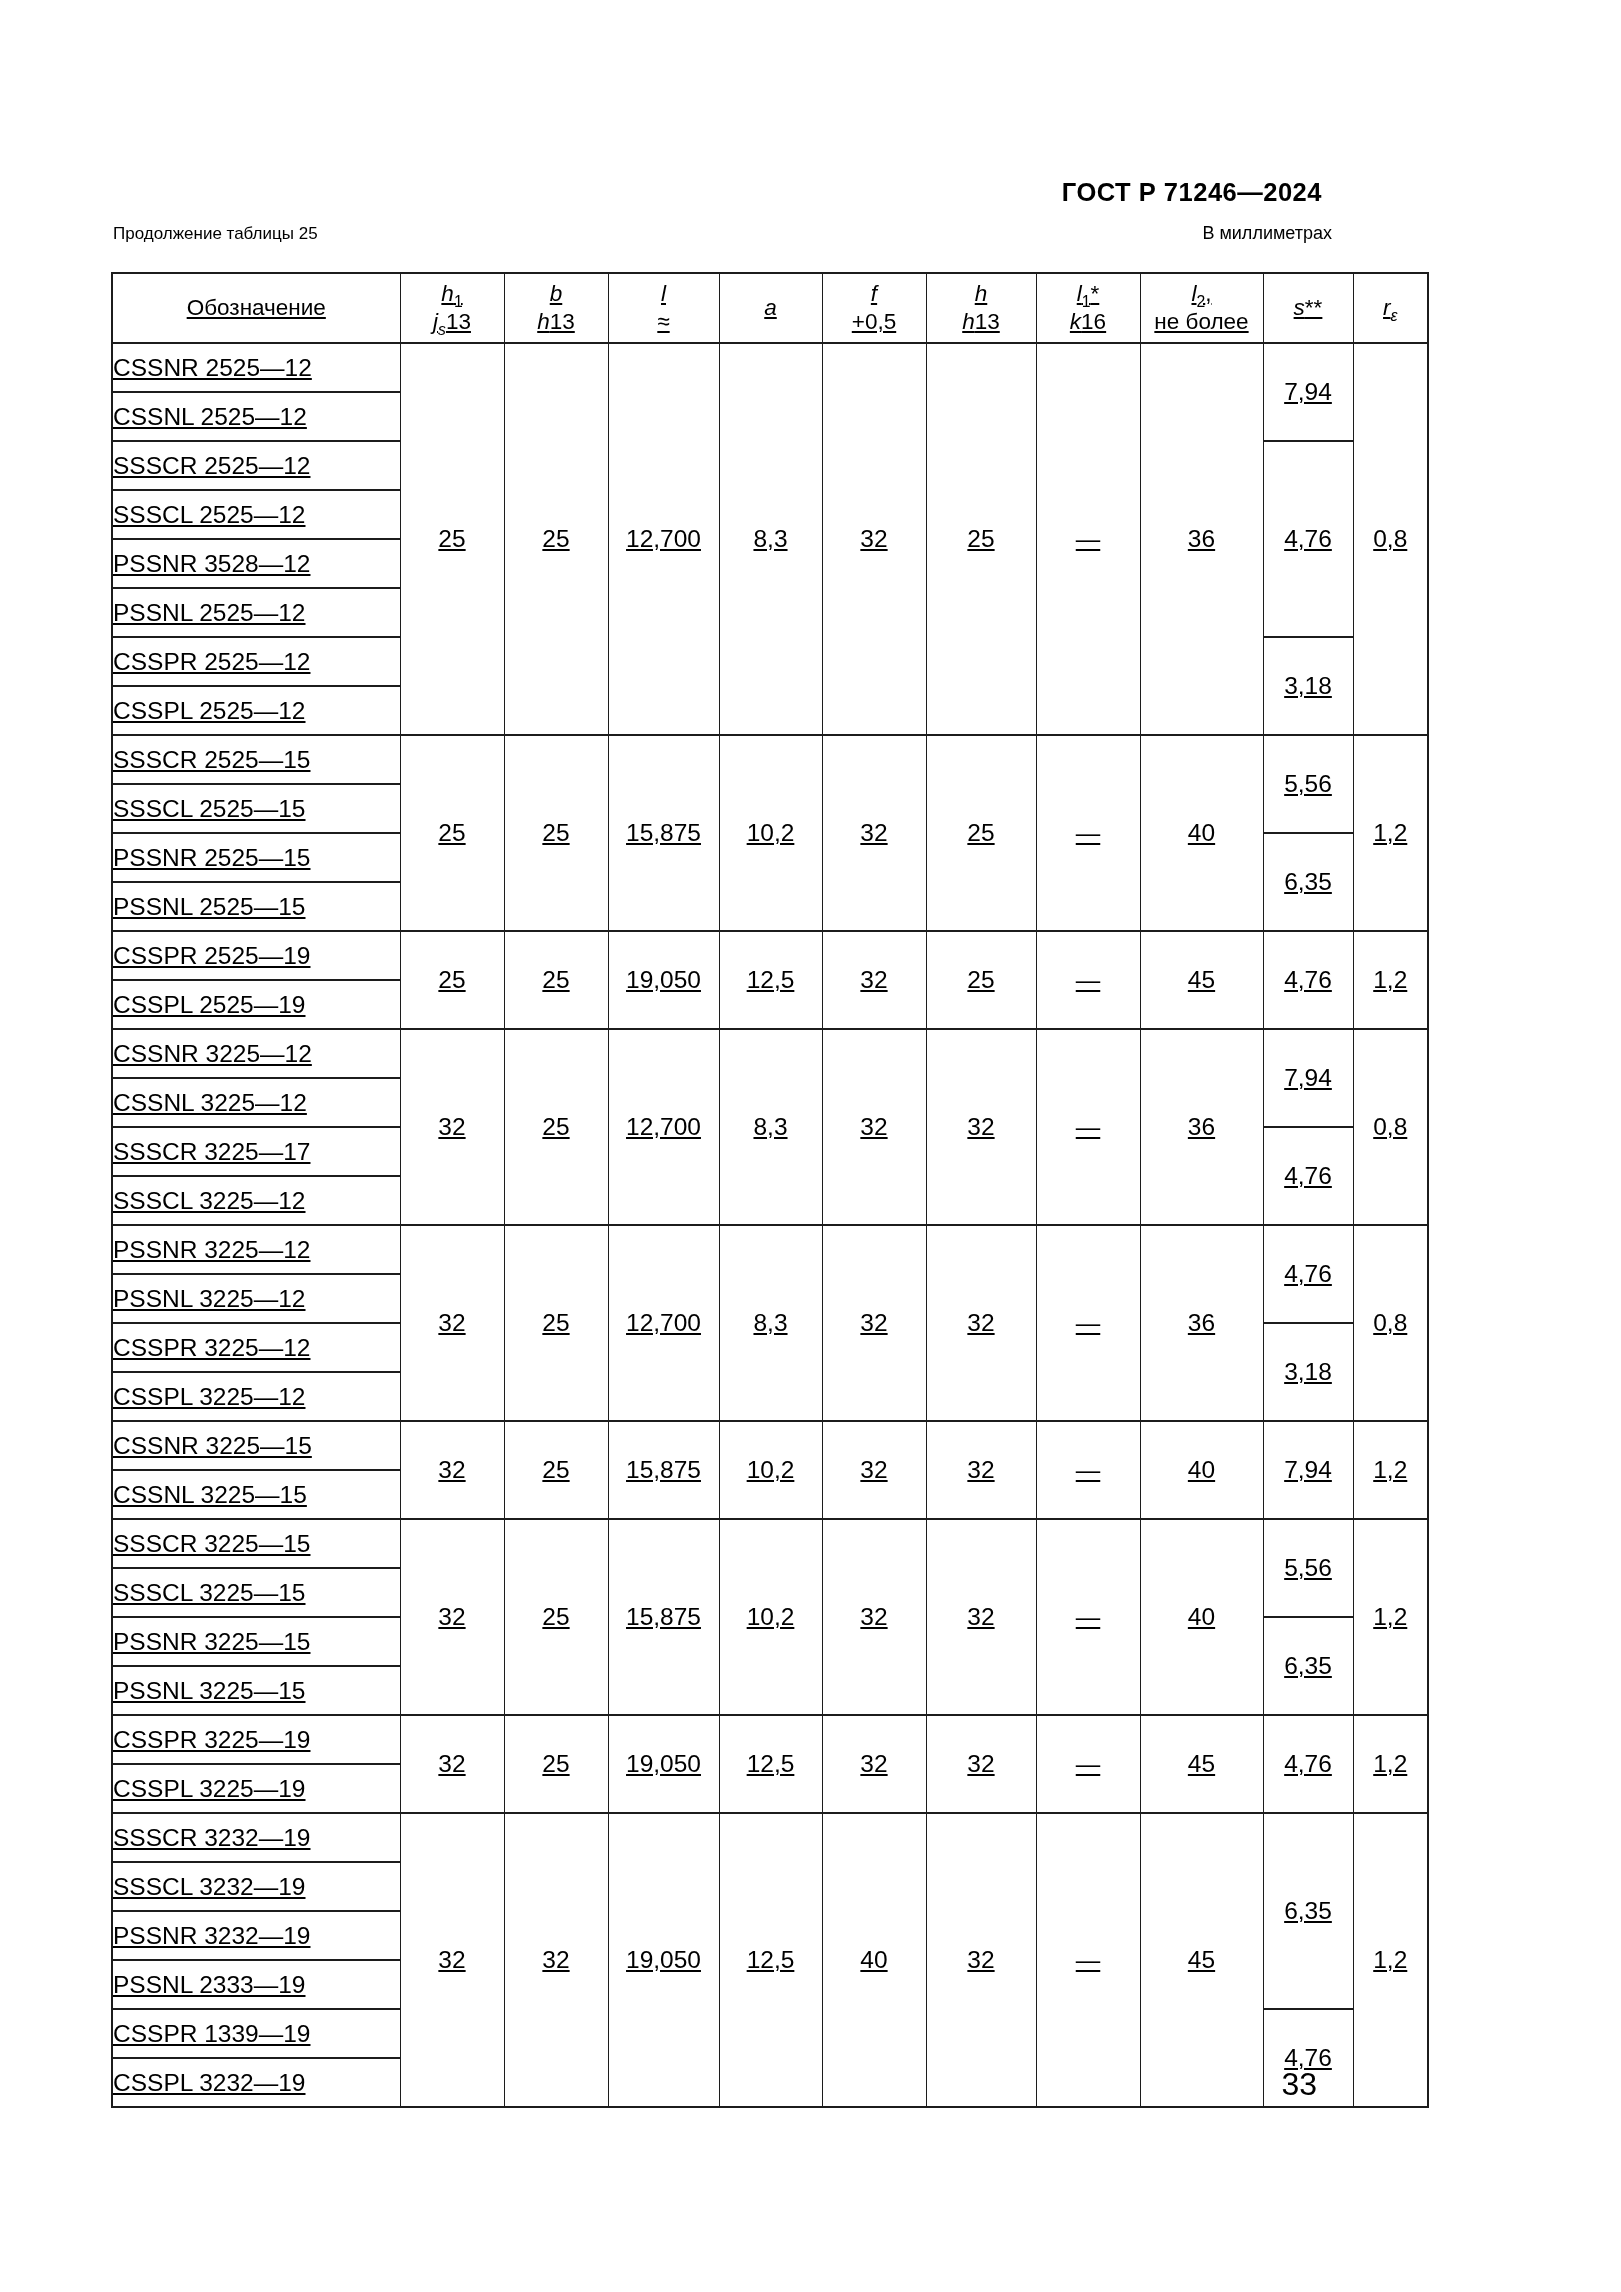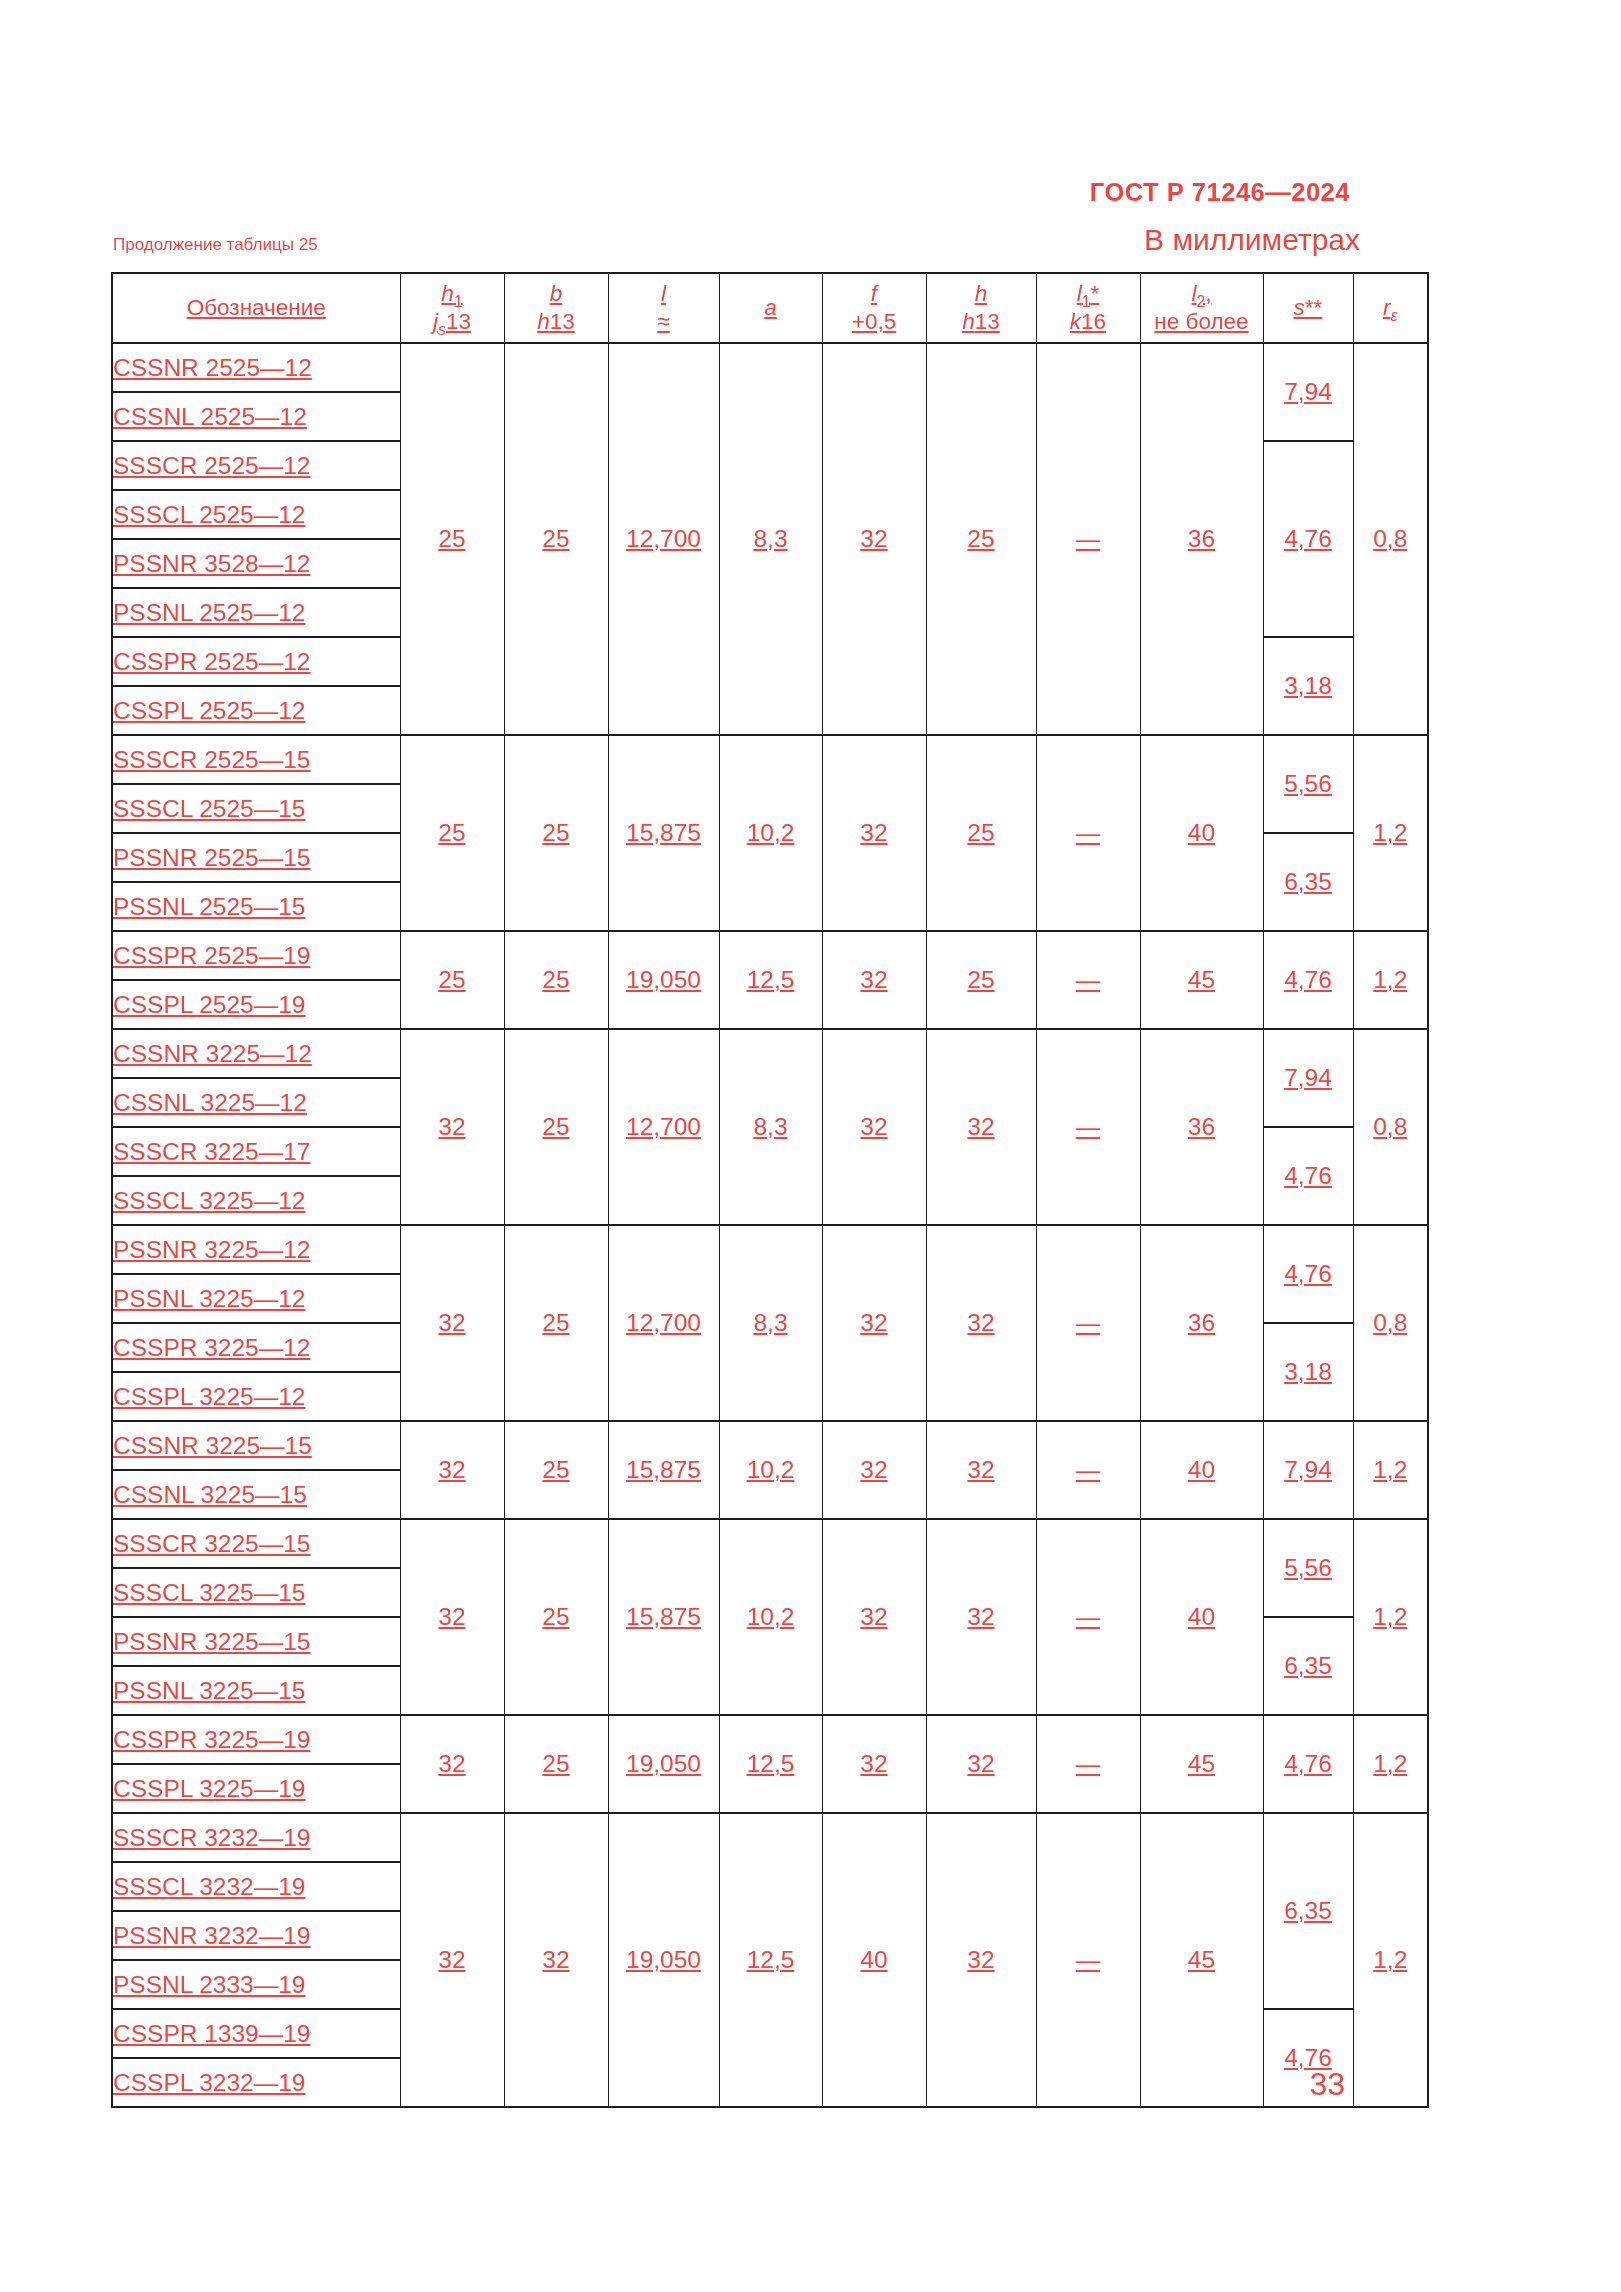--- a/index.html
+++ b/index.html
@@ -1,37 +1,36 @@
 <!DOCTYPE html>
 <html><head>
 <meta charset="utf-8">
 <style>
   html,body{margin:0;padding:0;background:#ffffff;}
   .sheet{
     position:relative;
     width:1505px;height:2293px;
     background:#ffffff;
     font-family:"Liberation Sans", sans-serif;
-    color:#ef4444;
+    color:#000000;
     overflow:hidden;
-    padding-left:28px;
   }
   .doc-number{
     position:absolute;
     top:178px; right:183px;
     font-size:25.5px; font-weight:bold;
     letter-spacing:0.5px;
   }
   .caption-row{
     position:absolute;
     left:113px; right:173px; top:223px;
     display:flex; justify-content:space-between; align-items:baseline;
   }
   .caption-left{ font-size:17px; }
-  .caption-right{ font-size:30px; }
+  .caption-right{ font-size:18px; }
 
   table.dims{
     position:absolute;
     left:111px; top:272px;
     width:1316px;
     border-collapse:collapse;
     table-layout:fixed;
     border:2.9px solid #1c1c1c;
     text-decoration:underline;
   }

